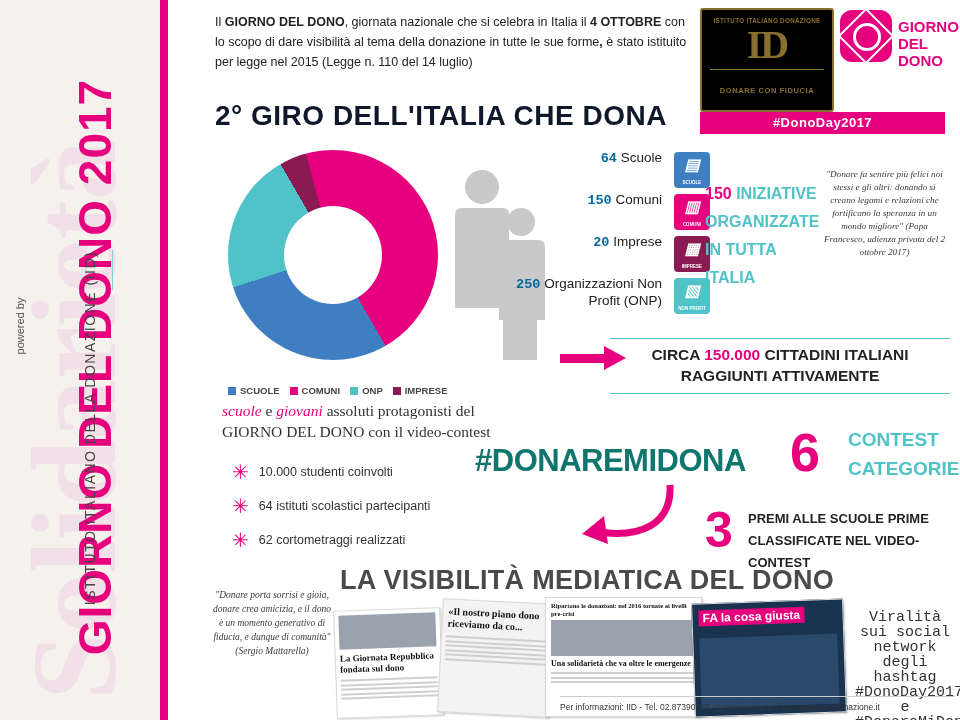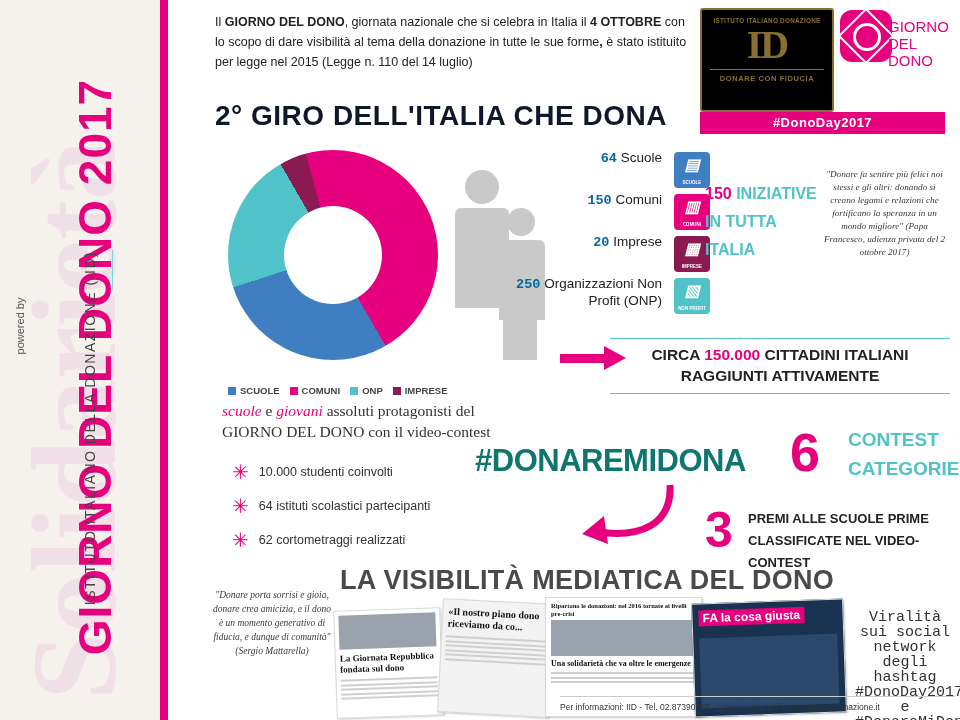--- a/index.html
+++ b/index.html
@@ -59,34 +59,34 @@
 
   
   .logobox{position:absolute;left:700px;top:8px;width:245px;height:105px;}
   .logo-iid{
     position:absolute;left:0;top:0;width:130px;height:100px;
     border:2px solid #8a7030;border-radius:3px;
     background:#000000;text-align:center;
   }
   .logo-iid .l1{font-size:6.3px;color:#8a7030;letter-spacing:.3px;margin-top:7px;font-weight:bold;}
   .logo-iid .l2{font-family:"Liberation Serif",serif;font-size:40px;font-weight:bold;color:#8a7030;line-height:42px;letter-spacing:-2px;}
-  .logo-iid .l3{font-size:7.5px;color:#8a7030;letter-spacing:.6px;font-weight:bold;border-top:1px solid #8a7030;margin:3px 8px 0;padding-top:4px;}
+  .logo-iid .l3{font-size:7.5px;color:#8a7030;letter-spacing:.6px;font-weight:bold;border-top:1px solid #8a7030;margin:3px 8px 0;padding-top:16px;}
   .logo-gdd{position:absolute;left:140px;top:0;width:105px;height:100px;}
   .logo-gdd .mark{
     position:absolute;left:0;top:2px;width:52px;height:52px;border-radius:12px;background:#e6007e;
   }
   .logo-gdd .mark:after{
     content:"";position:absolute;left:13px;top:13px;width:22px;height:22px;border-radius:50%;
     border:3px solid #fff;
   }
   .logo-gdd .mark:before{
     content:"";position:absolute;left:6px;top:6px;width:36px;height:36px;
     border:2px solid #fff;transform:rotate(45deg);
   }
-  .logo-gdd .txt{position:absolute;left:48px;top:10px;font-size:15px;font-weight:normal;color:#e6007e;line-height:17px;}
+  .logo-gdd .txt{position:absolute;left:58px;top:10px;font-size:15px;font-weight:bold;color:#e6007e;line-height:17px;}
   .hashbar{
     position:absolute;left:0;top:104px;width:245px;height:22px;background:#e6007e;
     color:#fff;font-size:13px;font-weight:bold;text-align:center;line-height:22px;letter-spacing:.5px;
   }
 
   
   .giro{
     position:absolute;left:215px;top:100px;
     font-size:28px;font-weight:bold;color:#0f172a;letter-spacing:.5px;
   }
@@ -304,20 +304,21 @@
     </div>
     <div class="stat">
       <b>250</b>
       <span>Organizzazioni Non Profit (ONP)</span>
       <span class="sq sq-teal"><i class="gl">▧</i><span>NON PROFIT</span></span>
     </div>
   </div>
 
   <div class="iniz">
     <div><span class="num">150</span> <span>INIZIATIVE</span></div>
+    <div>ORGANIZZATE</div>
     <div>IN TUTTA ITALIA</div>
   </div>
 
   <div class="papa">"Donare fa sentire più felici noi stessi e gli altri: donando si creano legami e relazioni che fortificano la speranza in un mondo migliore" (Papa Francesco, udienza privata del 2 ottobre 2017)</div>
 
   <div class="arrow1">
     <div class="shaft"></div>
       <div class="tip"></div>
   </div>
   <div class="citt">

